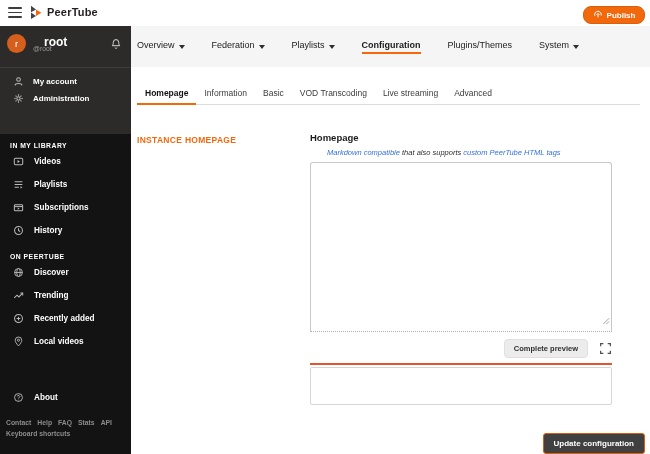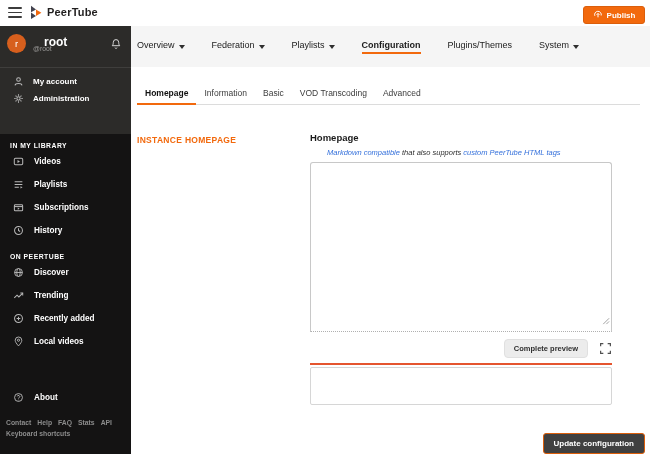--- a/index.html
+++ b/index.html
@@ -9,21 +9,21 @@
   
   .topbar { position:absolute; left:0; top:0; width:650px; height:26px; background:#fff; z-index:5; }
   .hamburger { position:absolute; left:8px; top:7px; width:14px; height:11px; display:flex; flex-direction:column; justify-content:space-between; cursor:pointer; }
   .hamburger span { display:block; height:1.6px; background:#3c3c3c; border-radius:1px; }
   .logo { position:absolute; left:29px; top:5px; width:13px; height:15px; }
   .brand { position:absolute; left:47px; top:6px; font-size:11px; font-weight:700; color:#211f1f; letter-spacing:.2px; }
   .search { position:absolute; left:232px; top:4px; width:186px; height:18px; border:1px solid #dcdcdc; border-radius:3px; background:#fff; }
   .search input { position:absolute; left:8px; top:0; width:158px; height:16px; border:none; outline:none; font-size:7.5px; color:#444; font-family:"Liberation Sans",sans-serif; background:transparent; }
   .search input::placeholder { color:#9a9a9a; }
   .search .mag { position:absolute; right:7px; top:3px; }
-  .publish-btn { position:absolute; left:583px; top:6px; width:62px; height:18px; background:#f2690d; border:1px solid #db5e0b; border-radius:3px; color:#fff; font-size:8px; font-weight:700; display:flex; align-items:center; justify-content:center; gap:4px; cursor:pointer; }
+  .publish-btn { position:absolute; left:583px; top:6px; width:62px; height:18px; background:#f2690d; border:1px solid #db5e0b; border-radius:8px; color:#fff; font-size:8px; font-weight:700; display:flex; align-items:center; justify-content:center; gap:4px; cursor:pointer; }
 
   
   .sidebar { position:absolute; left:0; top:26px; width:131px; bottom:0; background:#141313; color:#fff; overflow:hidden; }
   .sidebar-top { height:108px; background:#2c2b29; }
   .userblock { position:relative; height:42px; padding:8px 10px 0 7px; border-bottom:1px solid rgba(255,255,255,.09); }
   .avatar { position:absolute; left:7px; top:8px; width:19px; height:19px; border-radius:50%; background:#d75f1d; color:#fff; font-size:9.5px; display:flex; align-items:center; justify-content:center; cursor:pointer; }
   .uname { position:absolute; left:44px; top:9px; font-size:12px; font-weight:700; color:#fff; }
   .uhandle { position:absolute; left:33px; top:19px; font-size:6.8px; color:#9b9a99; }
   .bell { position:absolute; right:9px; top:11px; cursor:pointer; }
   .acct-links { padding-top:5px; }
@@ -255,20 +255,21 @@
     <span class="t">System</span>
       <span class="caret"></span>
   </div>
 </div>
 
 <div class="subtabs">
   <div class="subtab active">Homepage</div>
   <div class="subtab">Information</div>
   <div class="subtab">Basic</div>
   <div class="subtab">VOD Transcoding</div>
+  <div class="subtab">Live streaming</div>
   <div class="subtab">Advanced</div>
 </div>
 
 <div class="section-label">INSTANCE HOMEPAGE</div>
 
 <div class="form-col">
   <div class="field-label">Homepage</div>
   <div class="hint">
     <a>Markdown compatible</a><span> that also supports </span><a>custom PeerTube HTML tags</a>
   </div>

